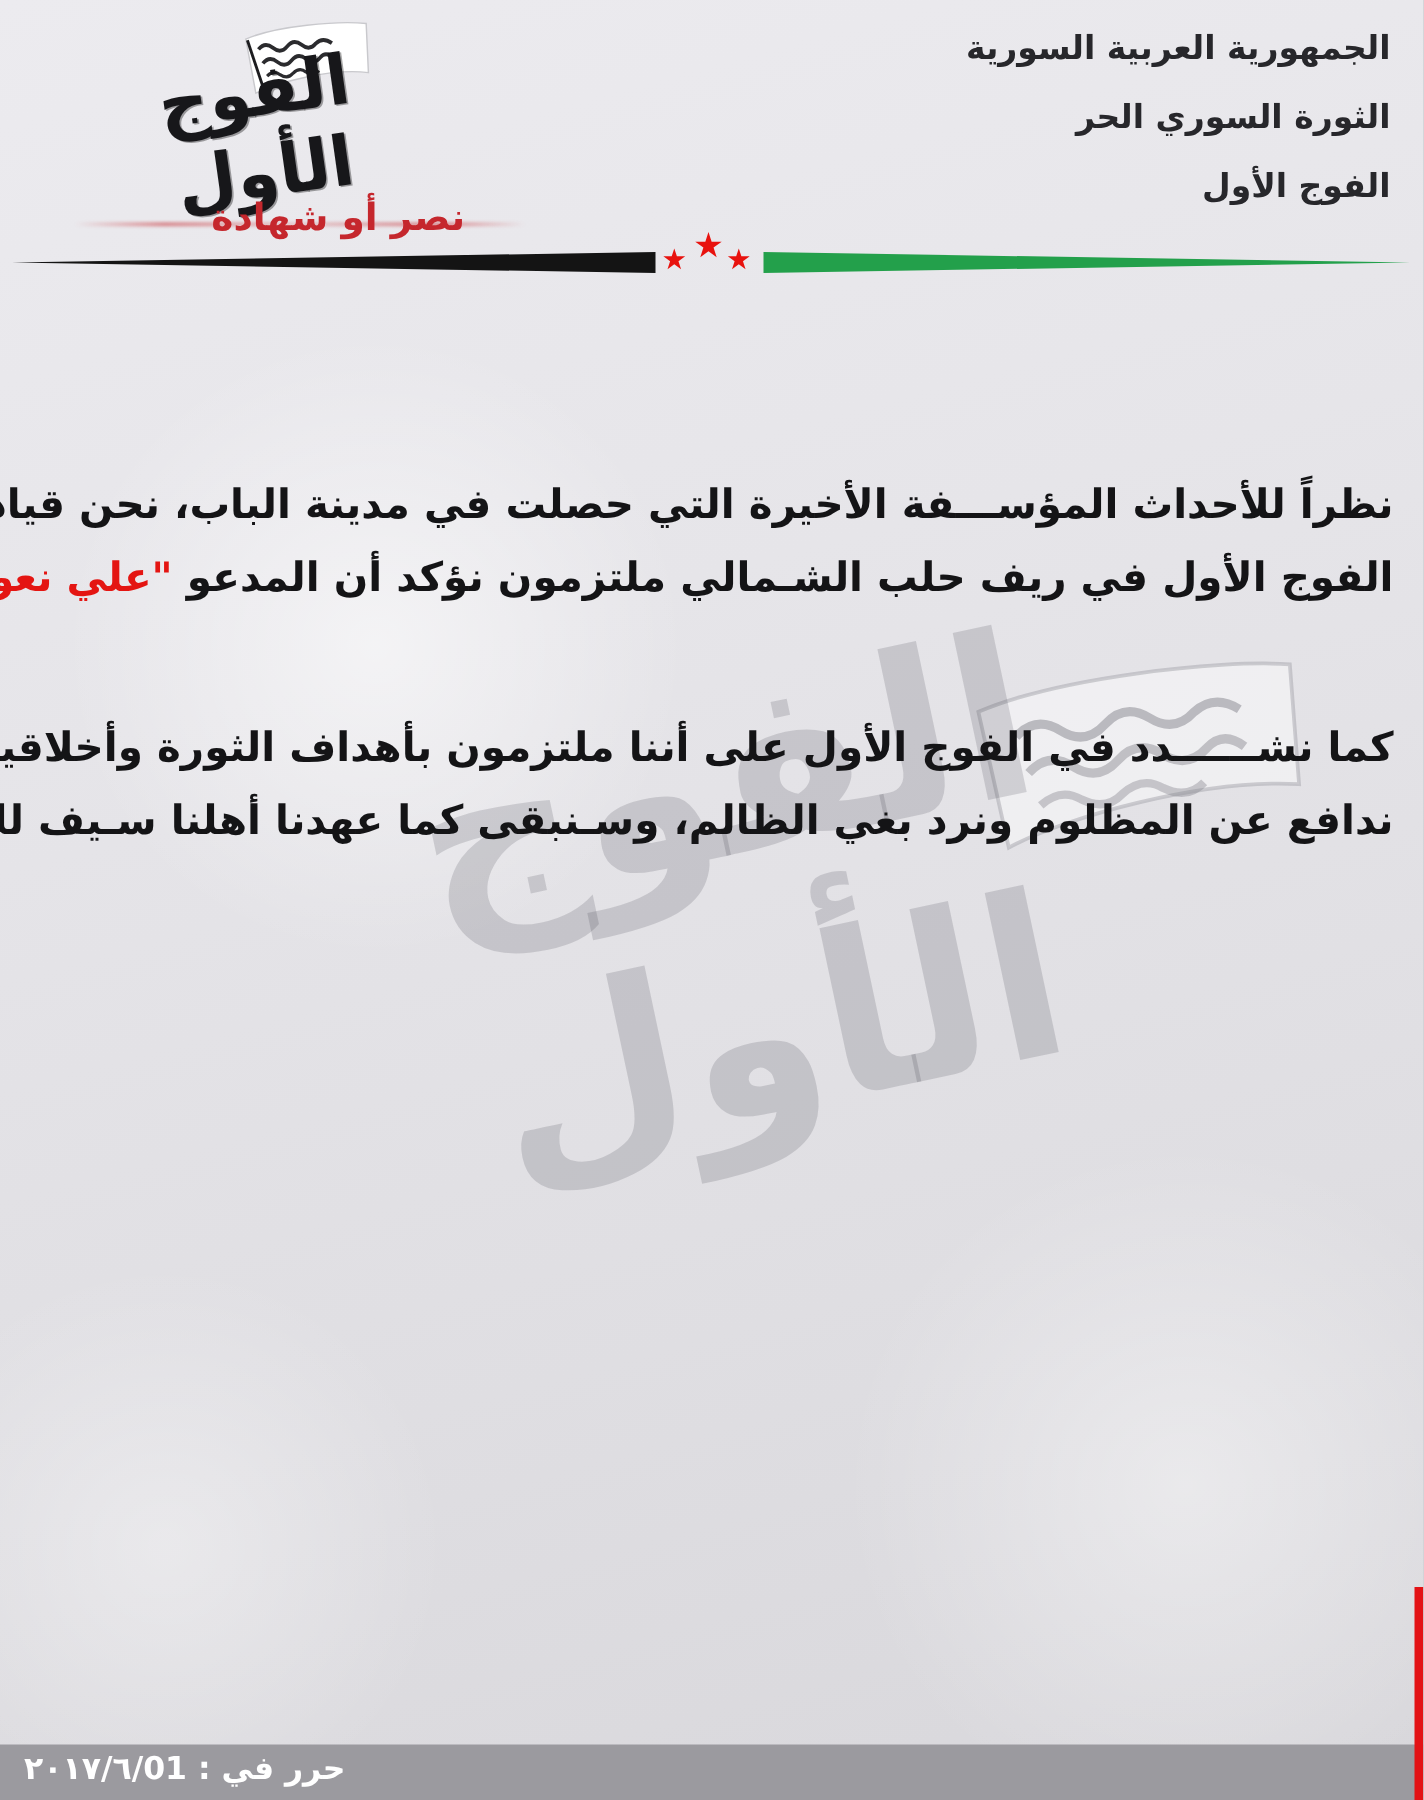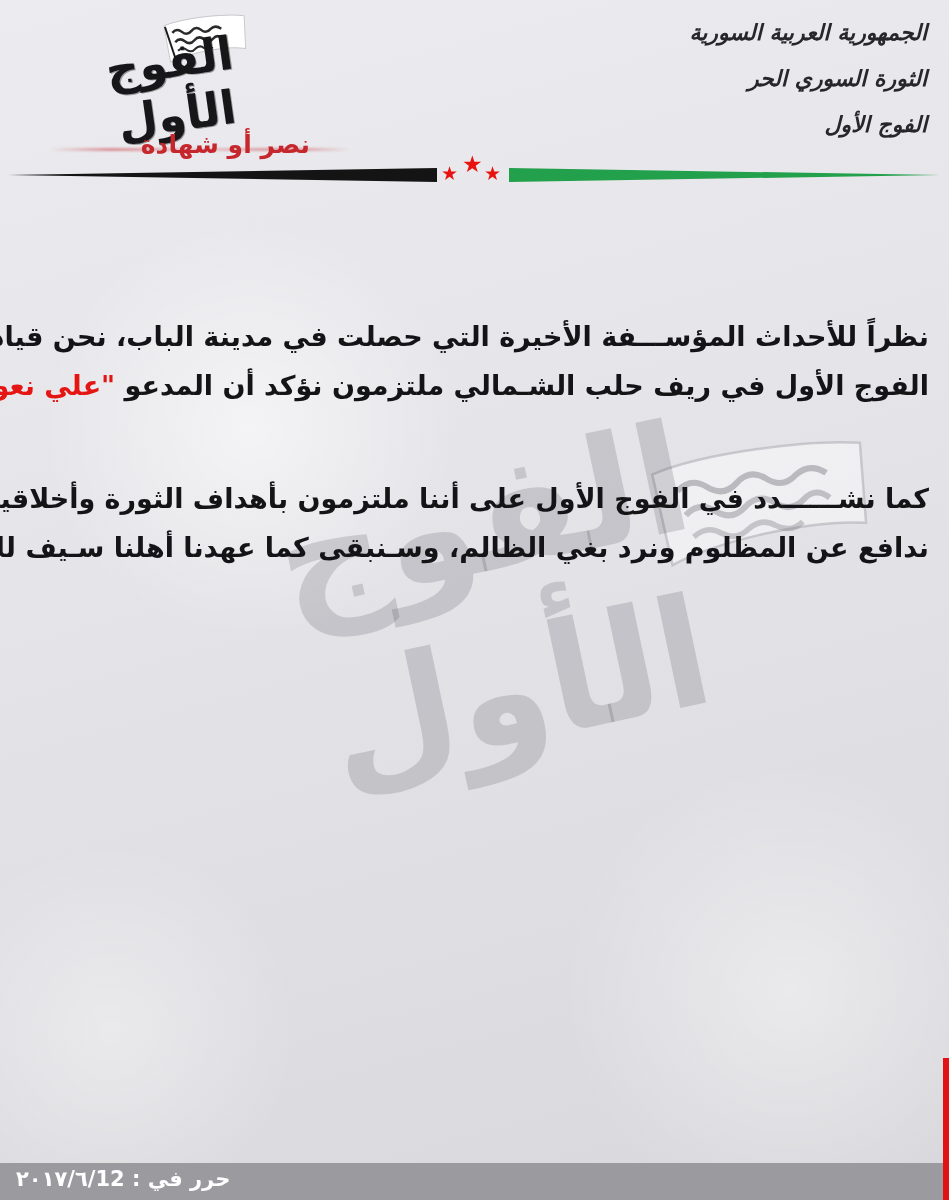--- a/index.html
+++ b/index.html
@@ -12,21 +12,21 @@
   .bg-blob{position:absolute;border-radius:50%;pointer-events:none;}
   .blob1{left:40px;top:220px;width:420px;height:420px;
     background:radial-gradient(circle,rgba(255,255,255,.55) 0%,rgba(255,255,255,0) 70%);}
   .blob2{left:560px;top:760px;width:460px;height:460px;
     background:radial-gradient(circle,rgba(255,255,255,.4) 0%,rgba(255,255,255,0) 70%);}
   .blob3{left:-80px;top:840px;width:380px;height:380px;
     background:radial-gradient(circle,rgba(255,255,255,.35) 0%,rgba(255,255,255,0) 70%);}
 
   
   .org{position:absolute;top:10px;right:22px;text-align:right;direction:rtl;
-    color:#27272b;font-weight:bold;font-size:22px;line-height:46px;font-style:italic;}
+    color:#27272b;font-weight:bold;font-size:22px;line-height:46px;}
 
   
   .logo{position:absolute;left:40px;top:0;width:250px;height:175px;}
   .logo-flag{position:absolute;left:122px;top:14px;width:88px;height:52px;
     transform:rotate(-6deg);}
   .logo-callig{position:absolute;left:8px;top:34px;width:250px;
     direction:rtl;text-align:center;color:#17171a;font-weight:bold;font-size:46px;
     transform:rotate(-8deg);letter-spacing:-1px;
     text-shadow:1px 1px 0 rgba(0,0,0,.35);}
   .logo-motto{position:absolute;left:50px;top:130px;width:220px;text-align:right;
@@ -119,17 +119,17 @@
       <div class="tline"><span>الفوج الأول في ريف حلب الشـمالي ملتزمون نؤكد أن المدعو </span><span class="red-name">"علي نعوس"</span></div>
     </div>
     <div class="pgap"></div>
     <div>
       <div class="tline">كما نشــــــدد في الفوج الأول على أننا ملتزمون بأهداف الثورة وأخلاقياتها،</div>
       <div class="tline">ندافع عن المظلوم ونرد بغي الظالم، وسـنبقى كما عهدنا أهلنا سـيف للحق.</div>
     </div>
   </div>
 
   <div class="footer-bar">
-    <div class="footer-date">حرر في : ٢٠١٧/٦/12</div>
+    <div class="footer-date">حرر في : ٢٠١٧/٦/01</div>
   </div>
   <div class="edge-stripe"></div>
 
 </div>
 
 </body></html>

